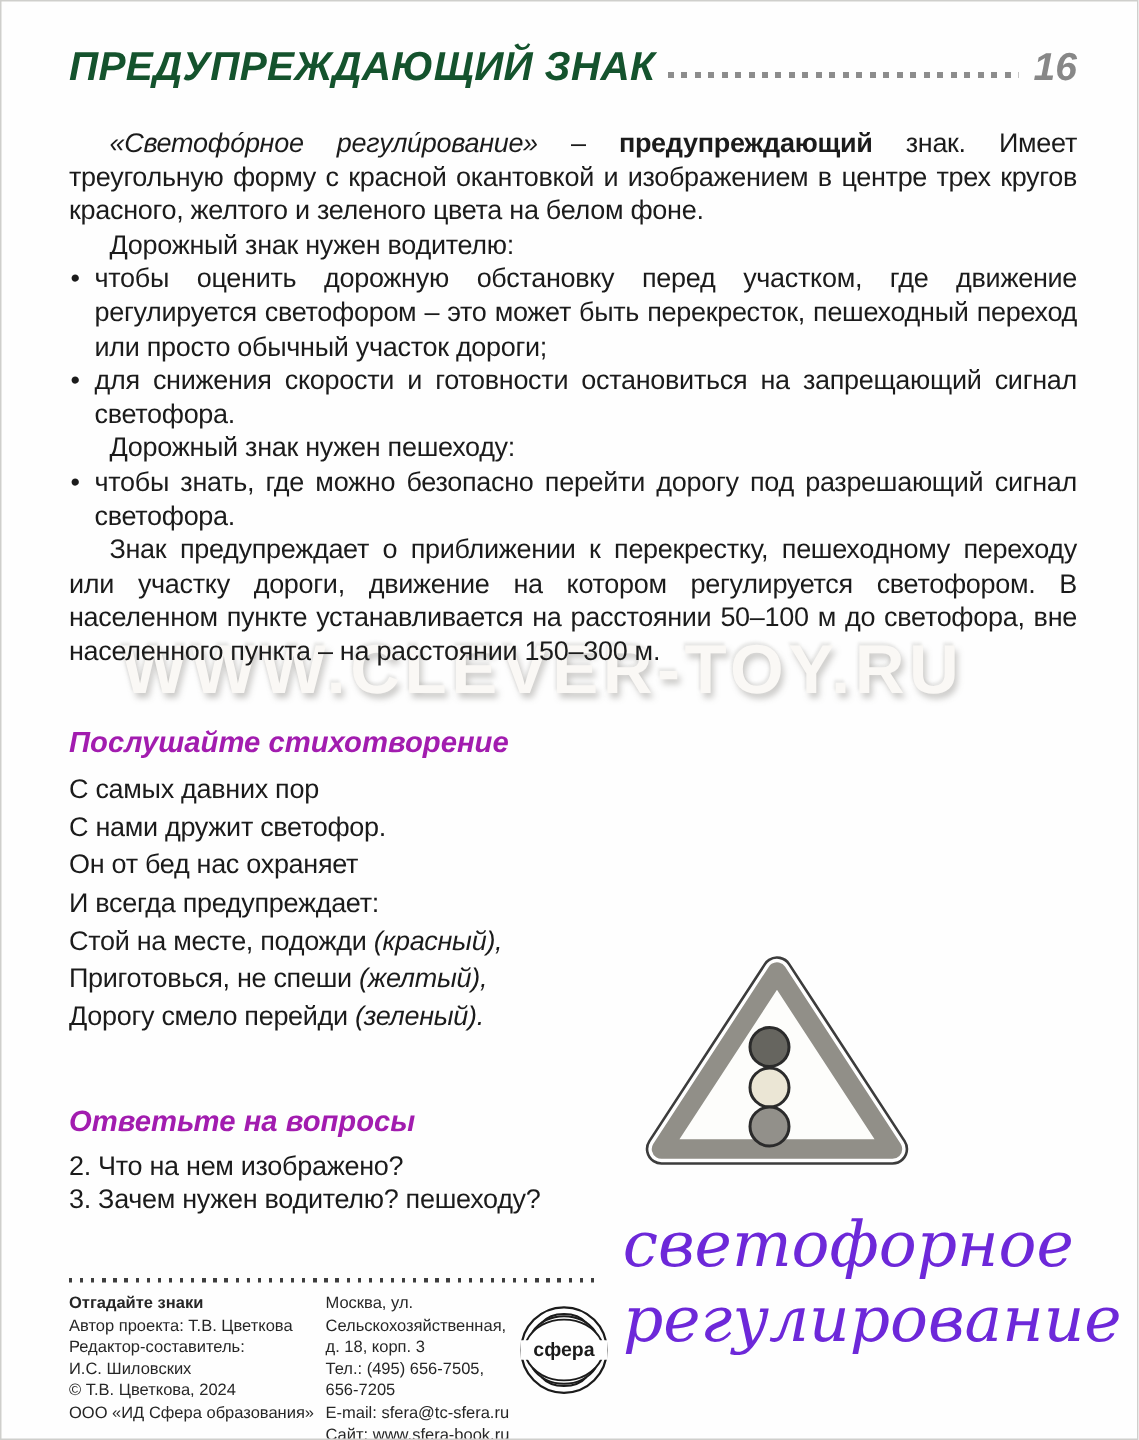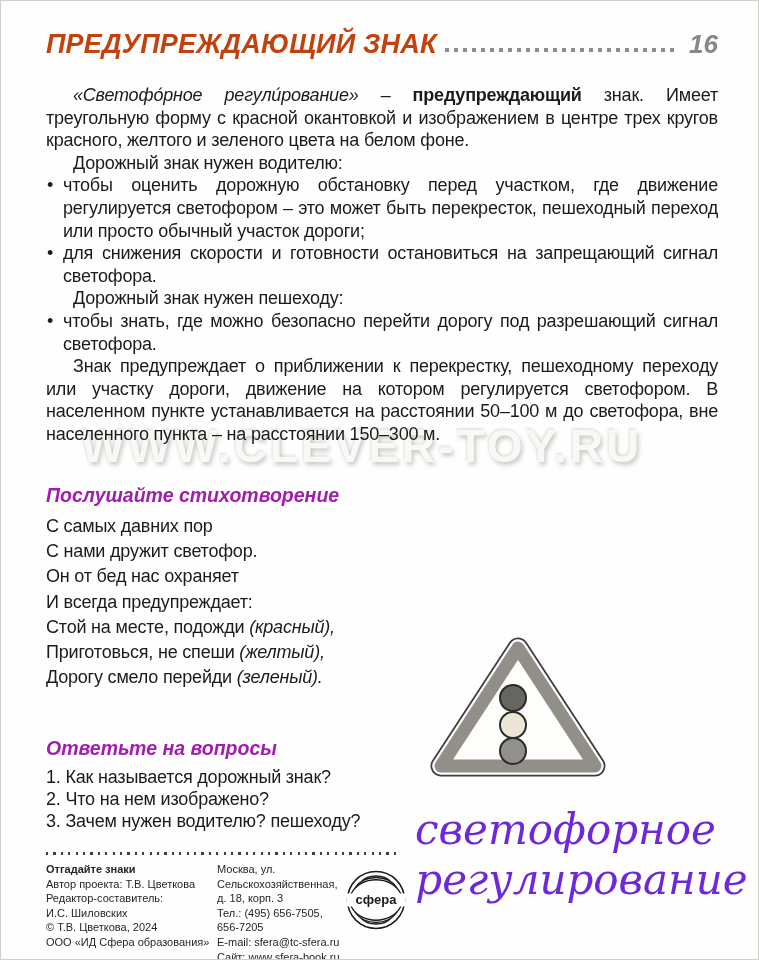--- a/index.html
+++ b/index.html
@@ -3,21 +3,21 @@
 <meta charset="utf-8">
 <style>
   html,body{margin:0;padding:0;background:#e9e9e9;}
   .page{
     position:relative;width:759px;height:960px;margin:0 auto;
     background:#fefefe;border:1px solid #cfcfcc;box-sizing:border-box;
     font-family:"Liberation Sans",sans-serif;color:#1b1b1b;overflow:hidden;
   }
   
   .header{position:absolute;left:45px;right:40px;top:28px;display:flex;align-items:flex-end;z-index:2;}
-  .hdr-title{font-style:italic;font-weight:bold;font-size:27px;letter-spacing:.2px;color:#c2410c;white-space:nowrap;}
+  .hdr-title{font-style:italic;font-weight:bold;font-size:27px;letter-spacing:.2px;color:#14532d;white-space:nowrap;}
   .hdr-leader{flex:1;height:4px;margin:0 10px 8px 8px;
     background:repeating-linear-gradient(90deg,#8d8d8d 0 4px,transparent 4px 9px);}
   .hdr-num{font-style:italic;font-weight:bold;font-size:26px;color:#878787;}
   
   .maintext{position:absolute;left:45px;top:83px;width:672px;font-size:18px;line-height:22.6px;
     text-align:justify;letter-spacing:-0.2px;z-index:2;}
   .maintext p{margin:0;text-indent:27px;}
   .maintext ul{margin:0;padding:0;list-style:none;}
   .maintext li{position:relative;padding-left:17px;text-align:justify;}
   .maintext li::before{content:"\2022";position:absolute;left:1px;top:0;}
@@ -85,21 +85,20 @@
     <div class="ln"><span>Он от бед нас охраняет</span><span class="it"></span></div>
     <div class="ln"><span>И всегда предупреждает:</span><span class="it"></span></div>
     <div class="ln"><span>Стой на месте, подожди </span><span class="it">(красный),</span></div>
     <div class="ln"><span>Приготовься, не спеши </span><span class="it">(желтый),</span></div>
     <div class="ln"><span>Дорогу смело перейди </span><span class="it">(зеленый).</span></div>
   </div>
 
 
   <div class="questions">
     <h3 class="sec-head">Ответьте на вопросы</h3>
-    <div class="ln">1. Как называется дорожный знак?</div>
     <div class="ln">2. Что на нем изображено?</div>
     <div class="ln">3. Зачем нужен водителю? пешеходу?</div>
   </div>
 
   <svg class="sign" width="178" height="154" viewBox="0 0 178 154" aria-hidden="true">
     <path d="M89 16 L12 134 L166 134 Z" fill="none" stroke="#3c3c3c" stroke-width="21" stroke-linejoin="round"></path>
     <path d="M89 16 L12 134 L166 134 Z" fill="none" stroke="#ffffff" stroke-width="17.5" stroke-linejoin="round"></path>
     <path d="M89 16 L12 134 L166 134 Z" fill="#fdfdfb" stroke="#918f88" stroke-width="13" stroke-linejoin="round"></path>
     <circle cx="84" cy="66" r="13" fill="#66655f" stroke="#2b2b2b" stroke-width="2"></circle>
     <circle cx="84" cy="93" r="13" fill="#ebe6d5" stroke="#2b2b2b" stroke-width="2"></circle>

